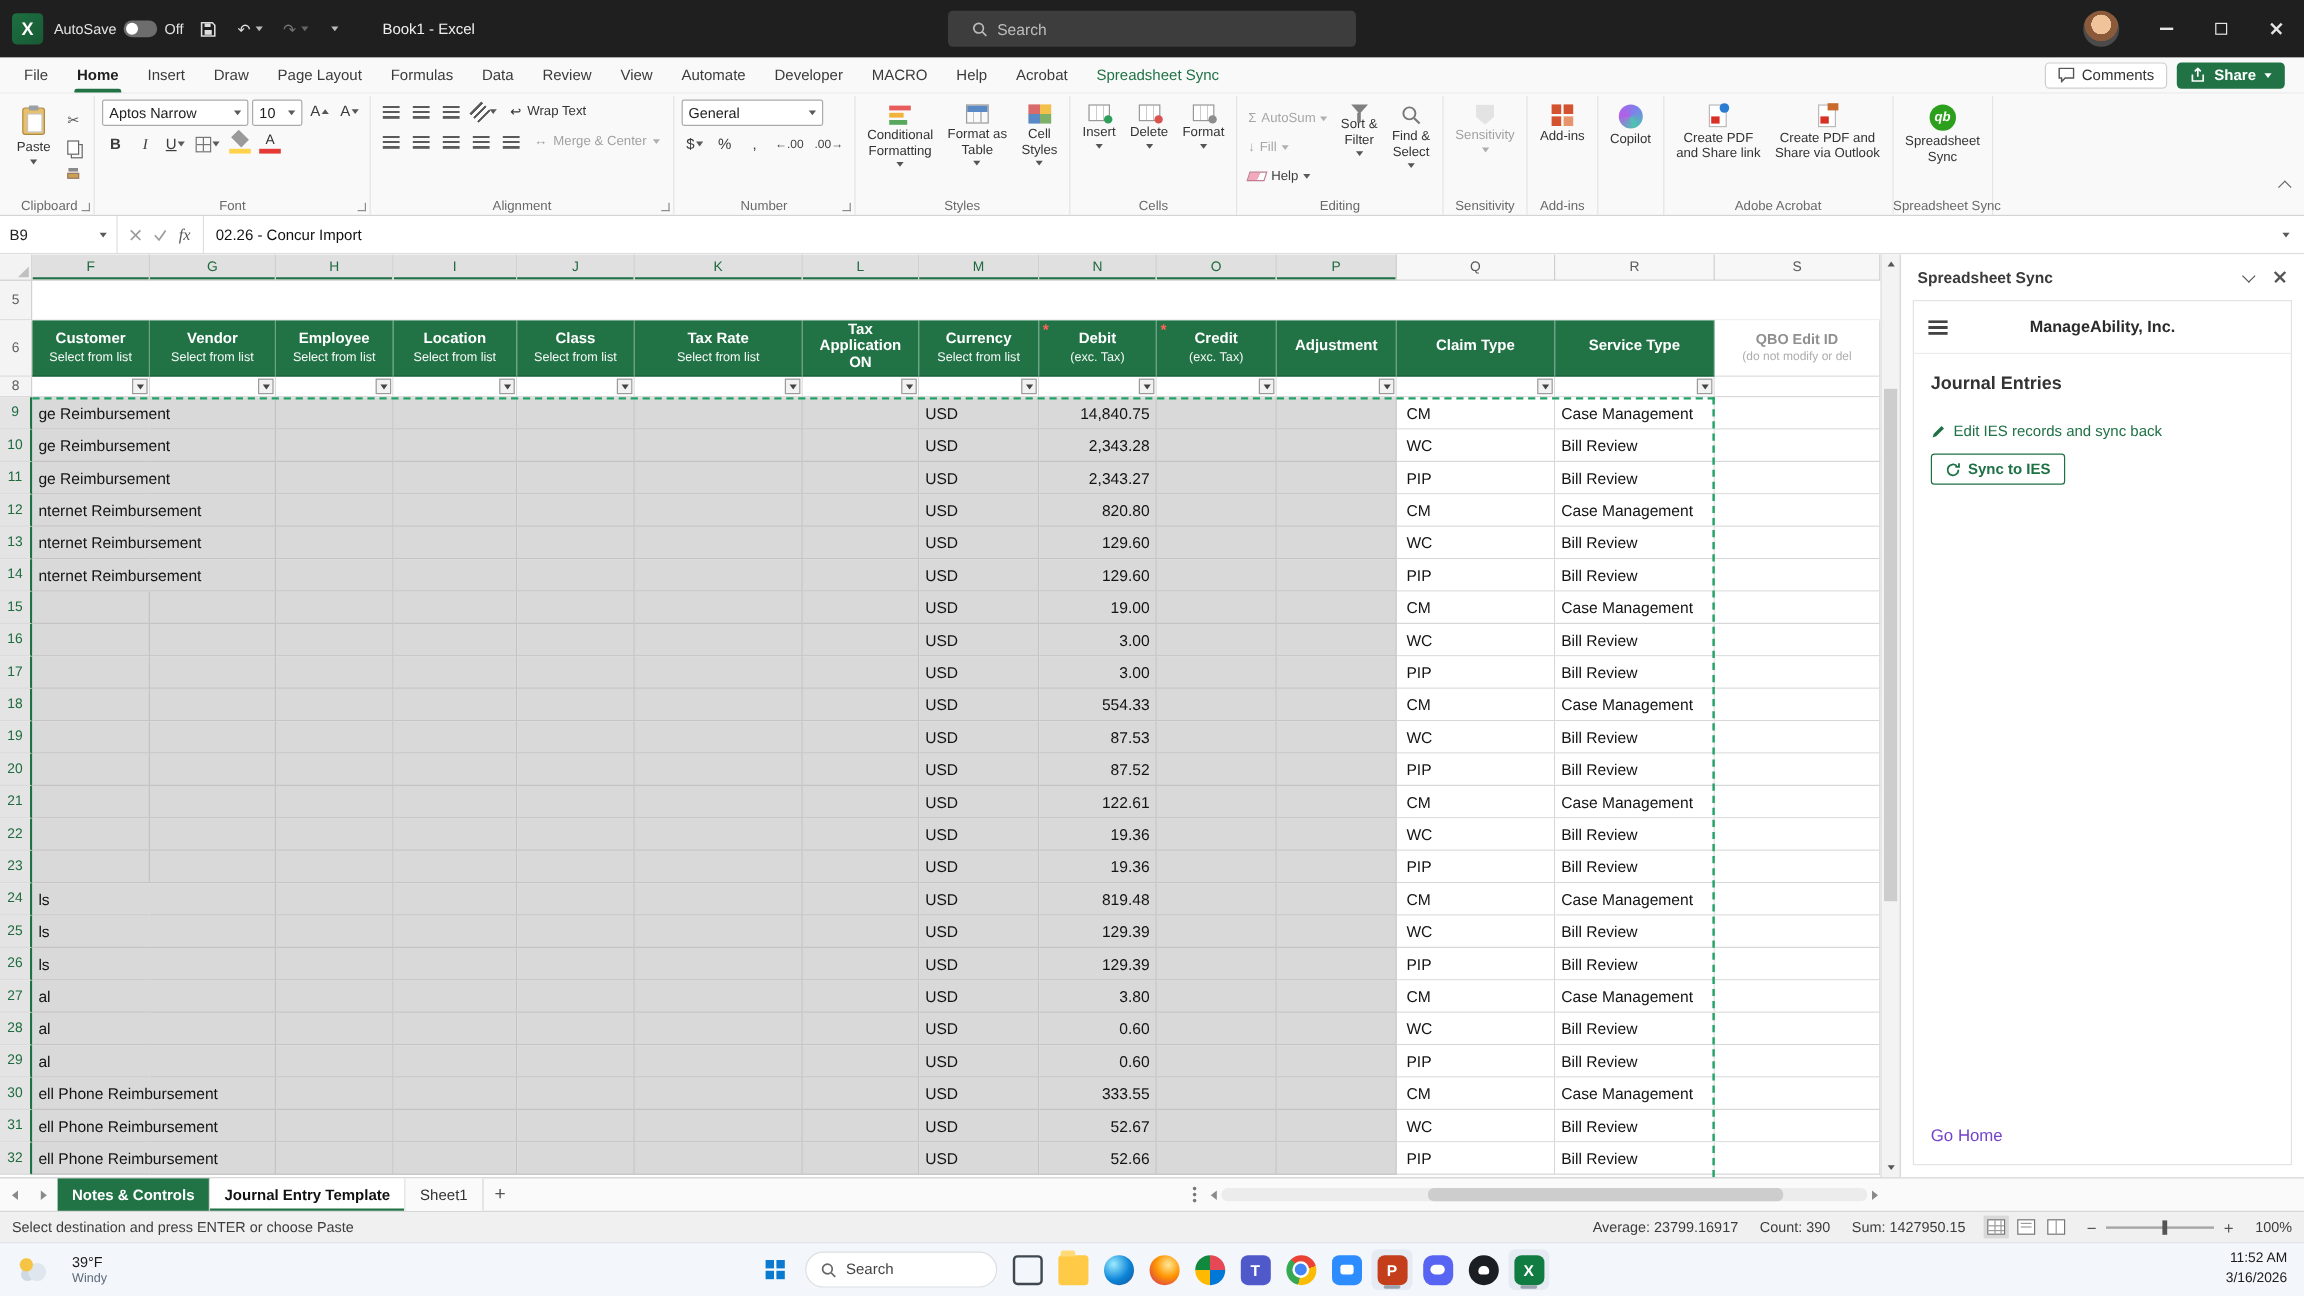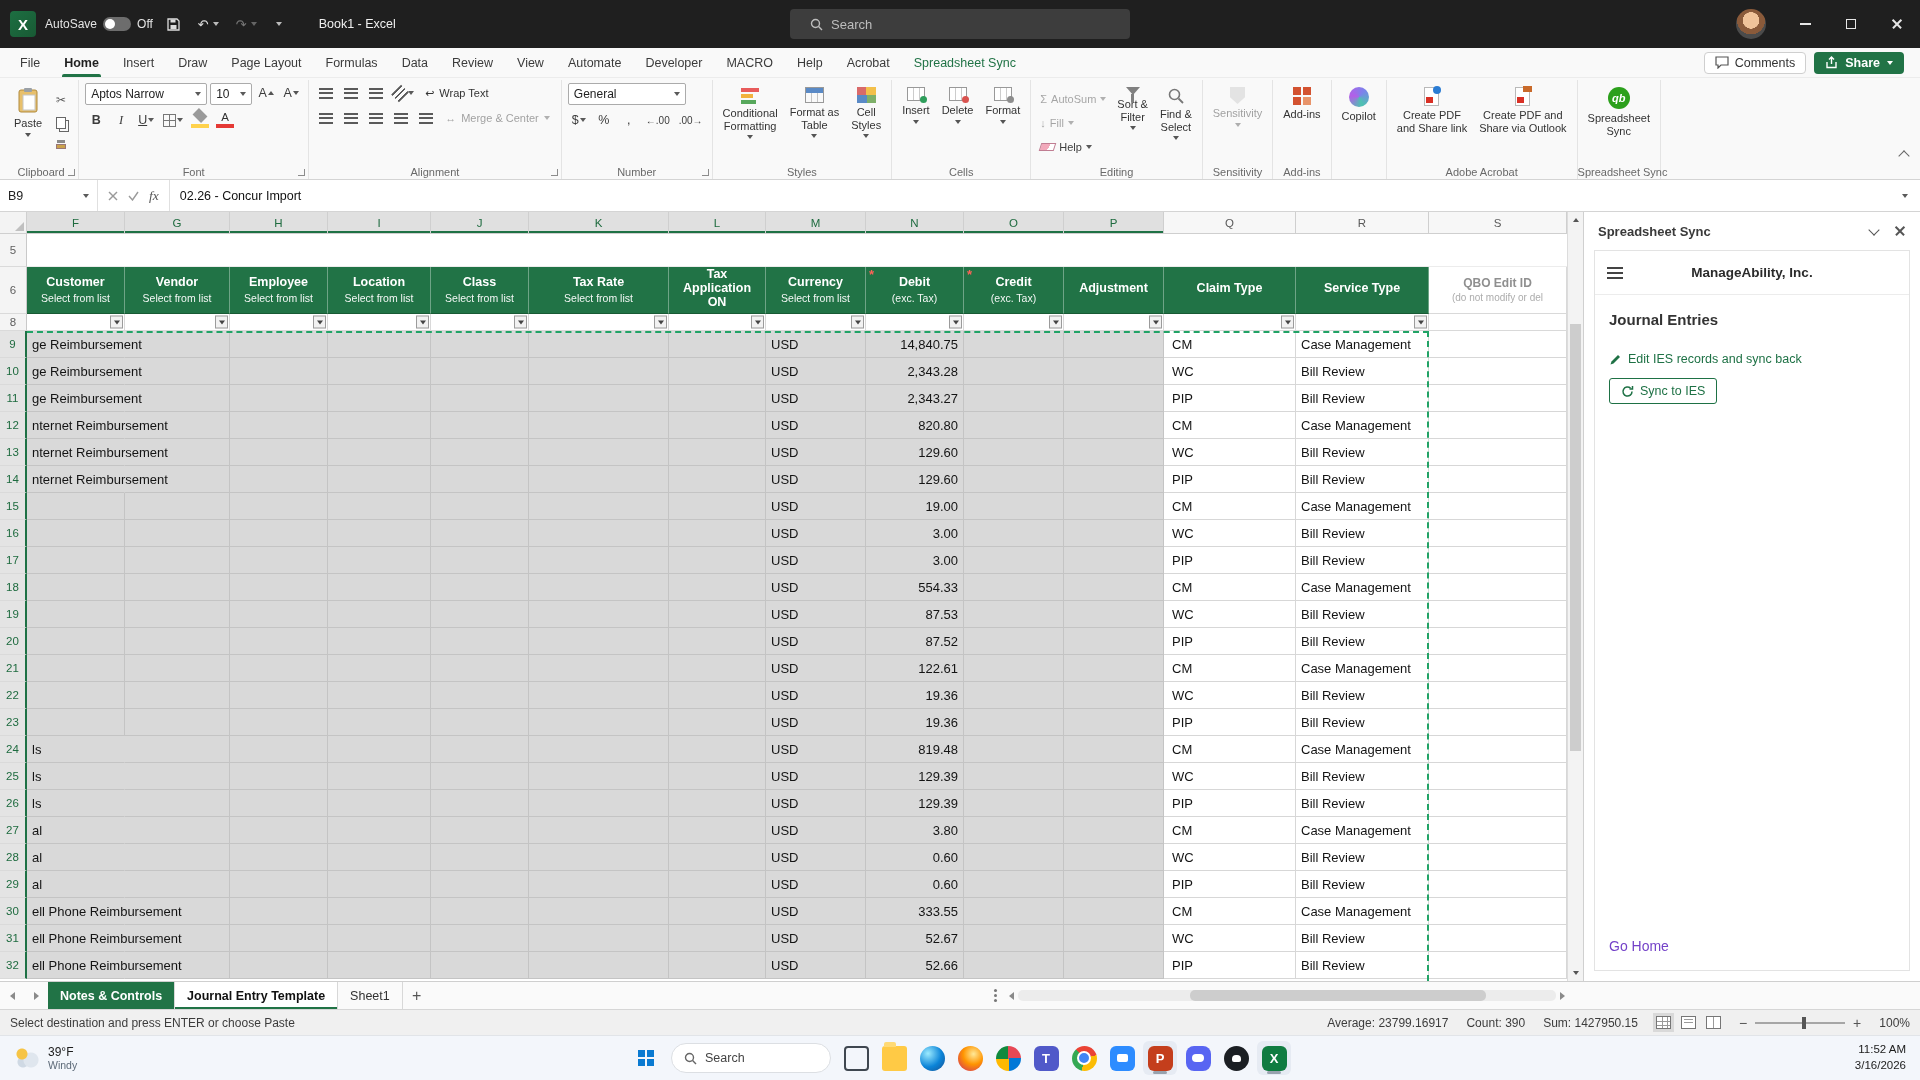--- a/index.html
+++ b/index.html
@@ -146,21 +146,21 @@
   .px::before,.px::after{content:"";position:absolute;left:0;top:5px;width:12px;height:1.5px;background:#555}
   .px::before{transform:rotate(45deg)}.px::after{transform:rotate(-45deg)}
   .pane-card{flex:1;margin:0 10px 10px;border:1px solid #e3e3e3;display:flex;flex-direction:column;overflow:hidden}
   .card-top{height:44px;display:flex;align-items:center;padding:0 12px;border-bottom:1px solid #ececec;flex:none}
   .hamburger{width:16px;height:12px;background:repeating-linear-gradient(to bottom,#444 0 2px,transparent 2px 5px);flex:none}
   .org{flex:1;text-align:center;font-size:13.5px;font-weight:700;color:#2b2b2b;margin-right:16px}
   .card-body{padding:16px 14px;display:flex;flex-direction:column;flex:1}
   .je-head{font-size:15px;font-weight:700;color:#333}
   .je-desc{font-size:12.5px;color:#3f3f3f;line-height:1.5;margin-top:10px}
   .edit-link{display:flex;align-items:center;gap:6px;color:#1e7145;font-size:12.5px;margin-top:24px}
-  .sync-btn{margin-top:12px;align-self:flex-start;display:flex;align-items:center;gap:6px;border:1px solid #1e7145;border-radius:3px;padding:5px 11px;color:#1e7145;font-size:12.5px;font-weight:400;background:#fff}
+  .sync-btn{margin-top:12px;align-self:flex-start;display:flex;align-items:center;gap:6px;border:1px solid #1e7145;border-radius:3px;padding:5px 11px;color:#1e7145;font-size:12.5px;font-weight:700;background:#fff}
   .go-home{margin-top:auto;font-size:14px;color:#7442c8}
 
   
   .sheetbar{height:28px;background:#fafafa;border-top:1px solid #cfcfcf;display:flex;align-items:stretch}
   .snav{width:24px;display:flex;align-items:center;justify-content:center}
   .arr-l{width:0;height:0;border-top:4px solid transparent;border-bottom:4px solid transparent;border-right:5px solid #8a8a8a}
   .arr-r{width:0;height:0;border-top:4px solid transparent;border-bottom:4px solid transparent;border-left:5px solid #8a8a8a}
   .stab{display:flex;align-items:center;padding:0 12px;font-size:12.5px;border-right:1px solid #d8d8d8;color:#333;background:#fafafa;white-space:nowrap}
   .stab.green{background:#217346;color:#fff;font-weight:600}
   .stab.active{background:#fff;font-weight:700;color:#111;box-shadow:inset 0 -2px 0 #217346}
@@ -180,21 +180,21 @@
   .vw.page{background:linear-gradient(#9a9a9a,#9a9a9a) center 2px/9px 1px no-repeat,linear-gradient(#9a9a9a,#9a9a9a) center 5px/9px 1px no-repeat,#fff}
   .vw.brk{background:linear-gradient(#9a9a9a,#9a9a9a) center/1px 100% no-repeat,#fff}
   .viewgrp{display:flex;gap:10px;align-items:center}
   .zoomgrp{display:flex;align-items:center;gap:8px}
   .zsign{font-size:14px;color:#555}
   .ztrack{width:90px;height:2px;background:#a6a6a6;position:relative}
   .zthumb{position:absolute;left:52%;top:-5px;width:4px;height:12px;background:#555}
 
   
   .taskbar{height:45px;background:#f3f6fb;border-top:1px solid #e1e4e8;display:flex;align-items:center;position:relative;padding:0 14px}
-  .weather{display:flex;align-items:center;gap:8px}
+  .weather{display:flex;align-items:center;gap:20px}
   .wicon{width:26px;height:24px;background:radial-gradient(circle at 8px 8px,#f6c445 0 5px,transparent 6px),radial-gradient(circle at 17px 14px,#dfe6ee 0 7px,transparent 8px),radial-gradient(circle at 9px 16px,#cfd9e4 0 5px,transparent 6px)}
   .wtxt{line-height:1.2}
   .wtemp{font-size:12px;color:#1b1b1b}
   .wcond{font-size:10.5px;color:#5d6a78}
   .tb-center{position:absolute;left:50%;transform:translateX(-50%);display:flex;align-items:center;gap:8px}
   .start{width:34px;height:34px;display:flex;align-items:center;justify-content:center;border-radius:6px}
   .winlogo{width:7px;height:7px;background:#0a7ad1;box-shadow:9px 0 0 #0a7ad1,0 9px 0 #0a7ad1,9px 9px 0 #0a7ad1;margin:-5px 5px 5px -5px}
   .tsearch{width:160px;height:30px;border-radius:15px;background:#fff;border:1px solid #dcdfe3;display:flex;align-items:center;gap:8px;padding:0 12px;color:#444;font-size:12.5px}
   .slot{width:34px;height:34px;border-radius:6px;display:flex;align-items:center;justify-content:center;position:relative}
   .slot.active{background:#e6ebf3}

